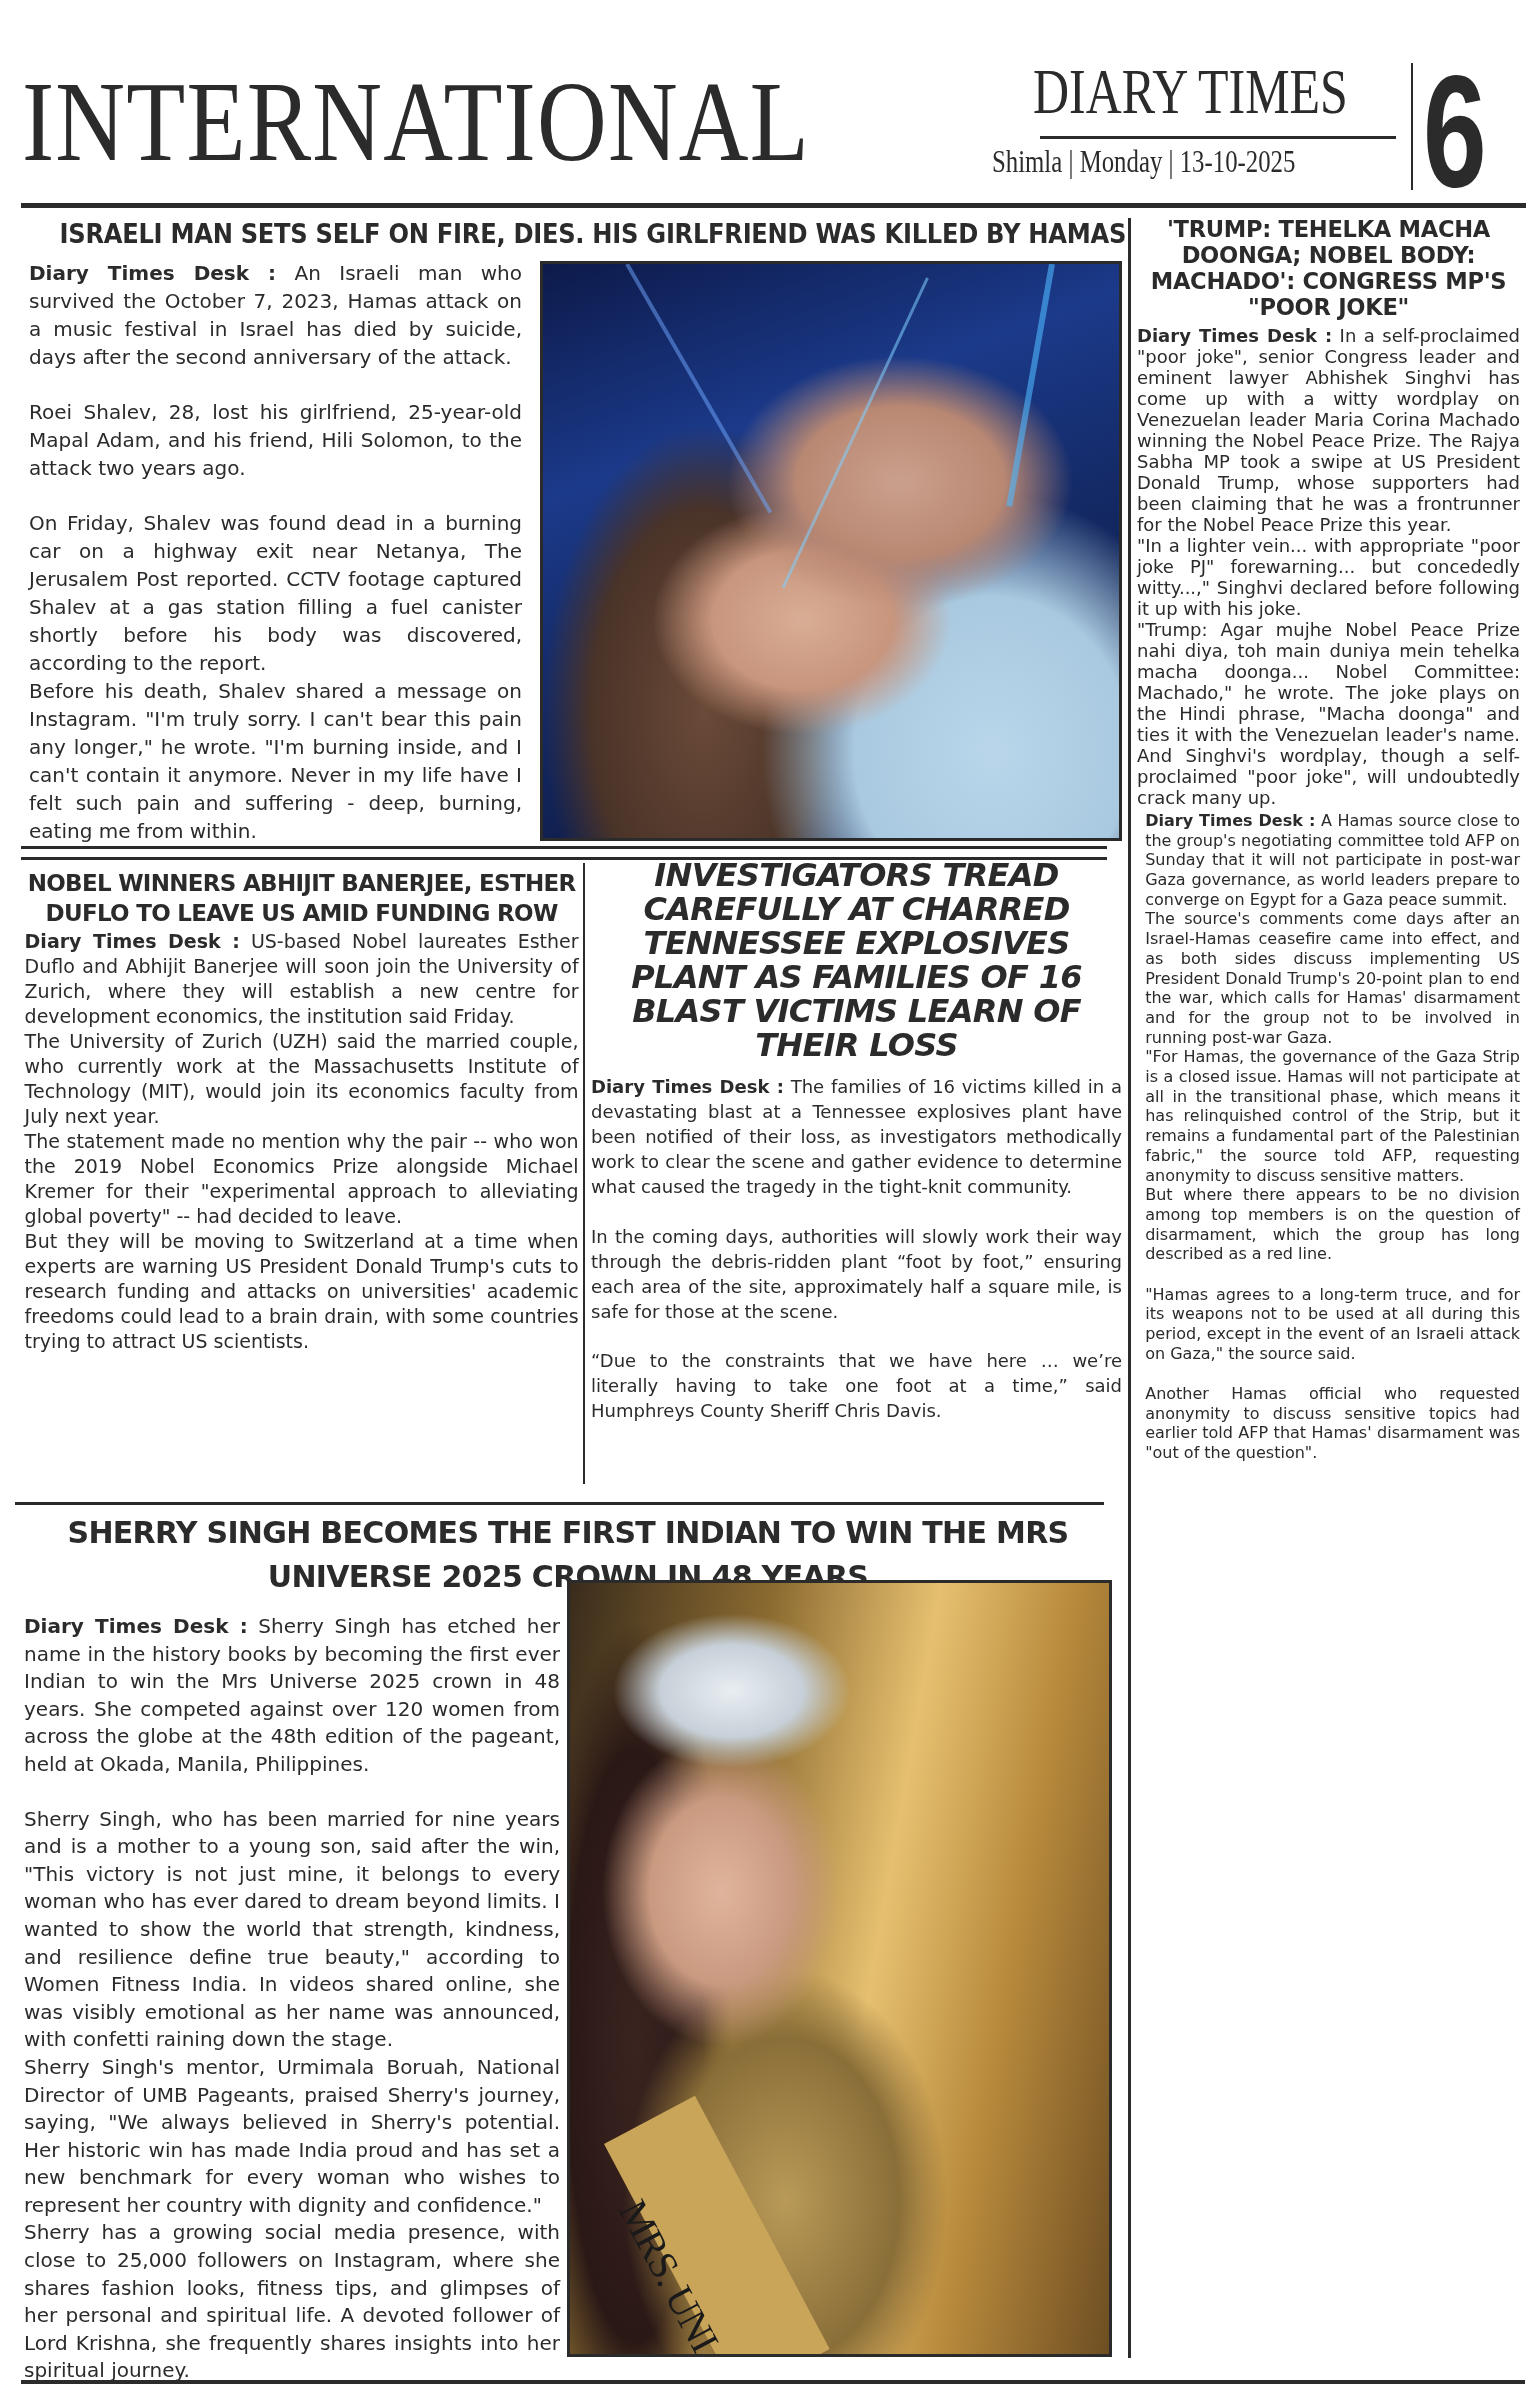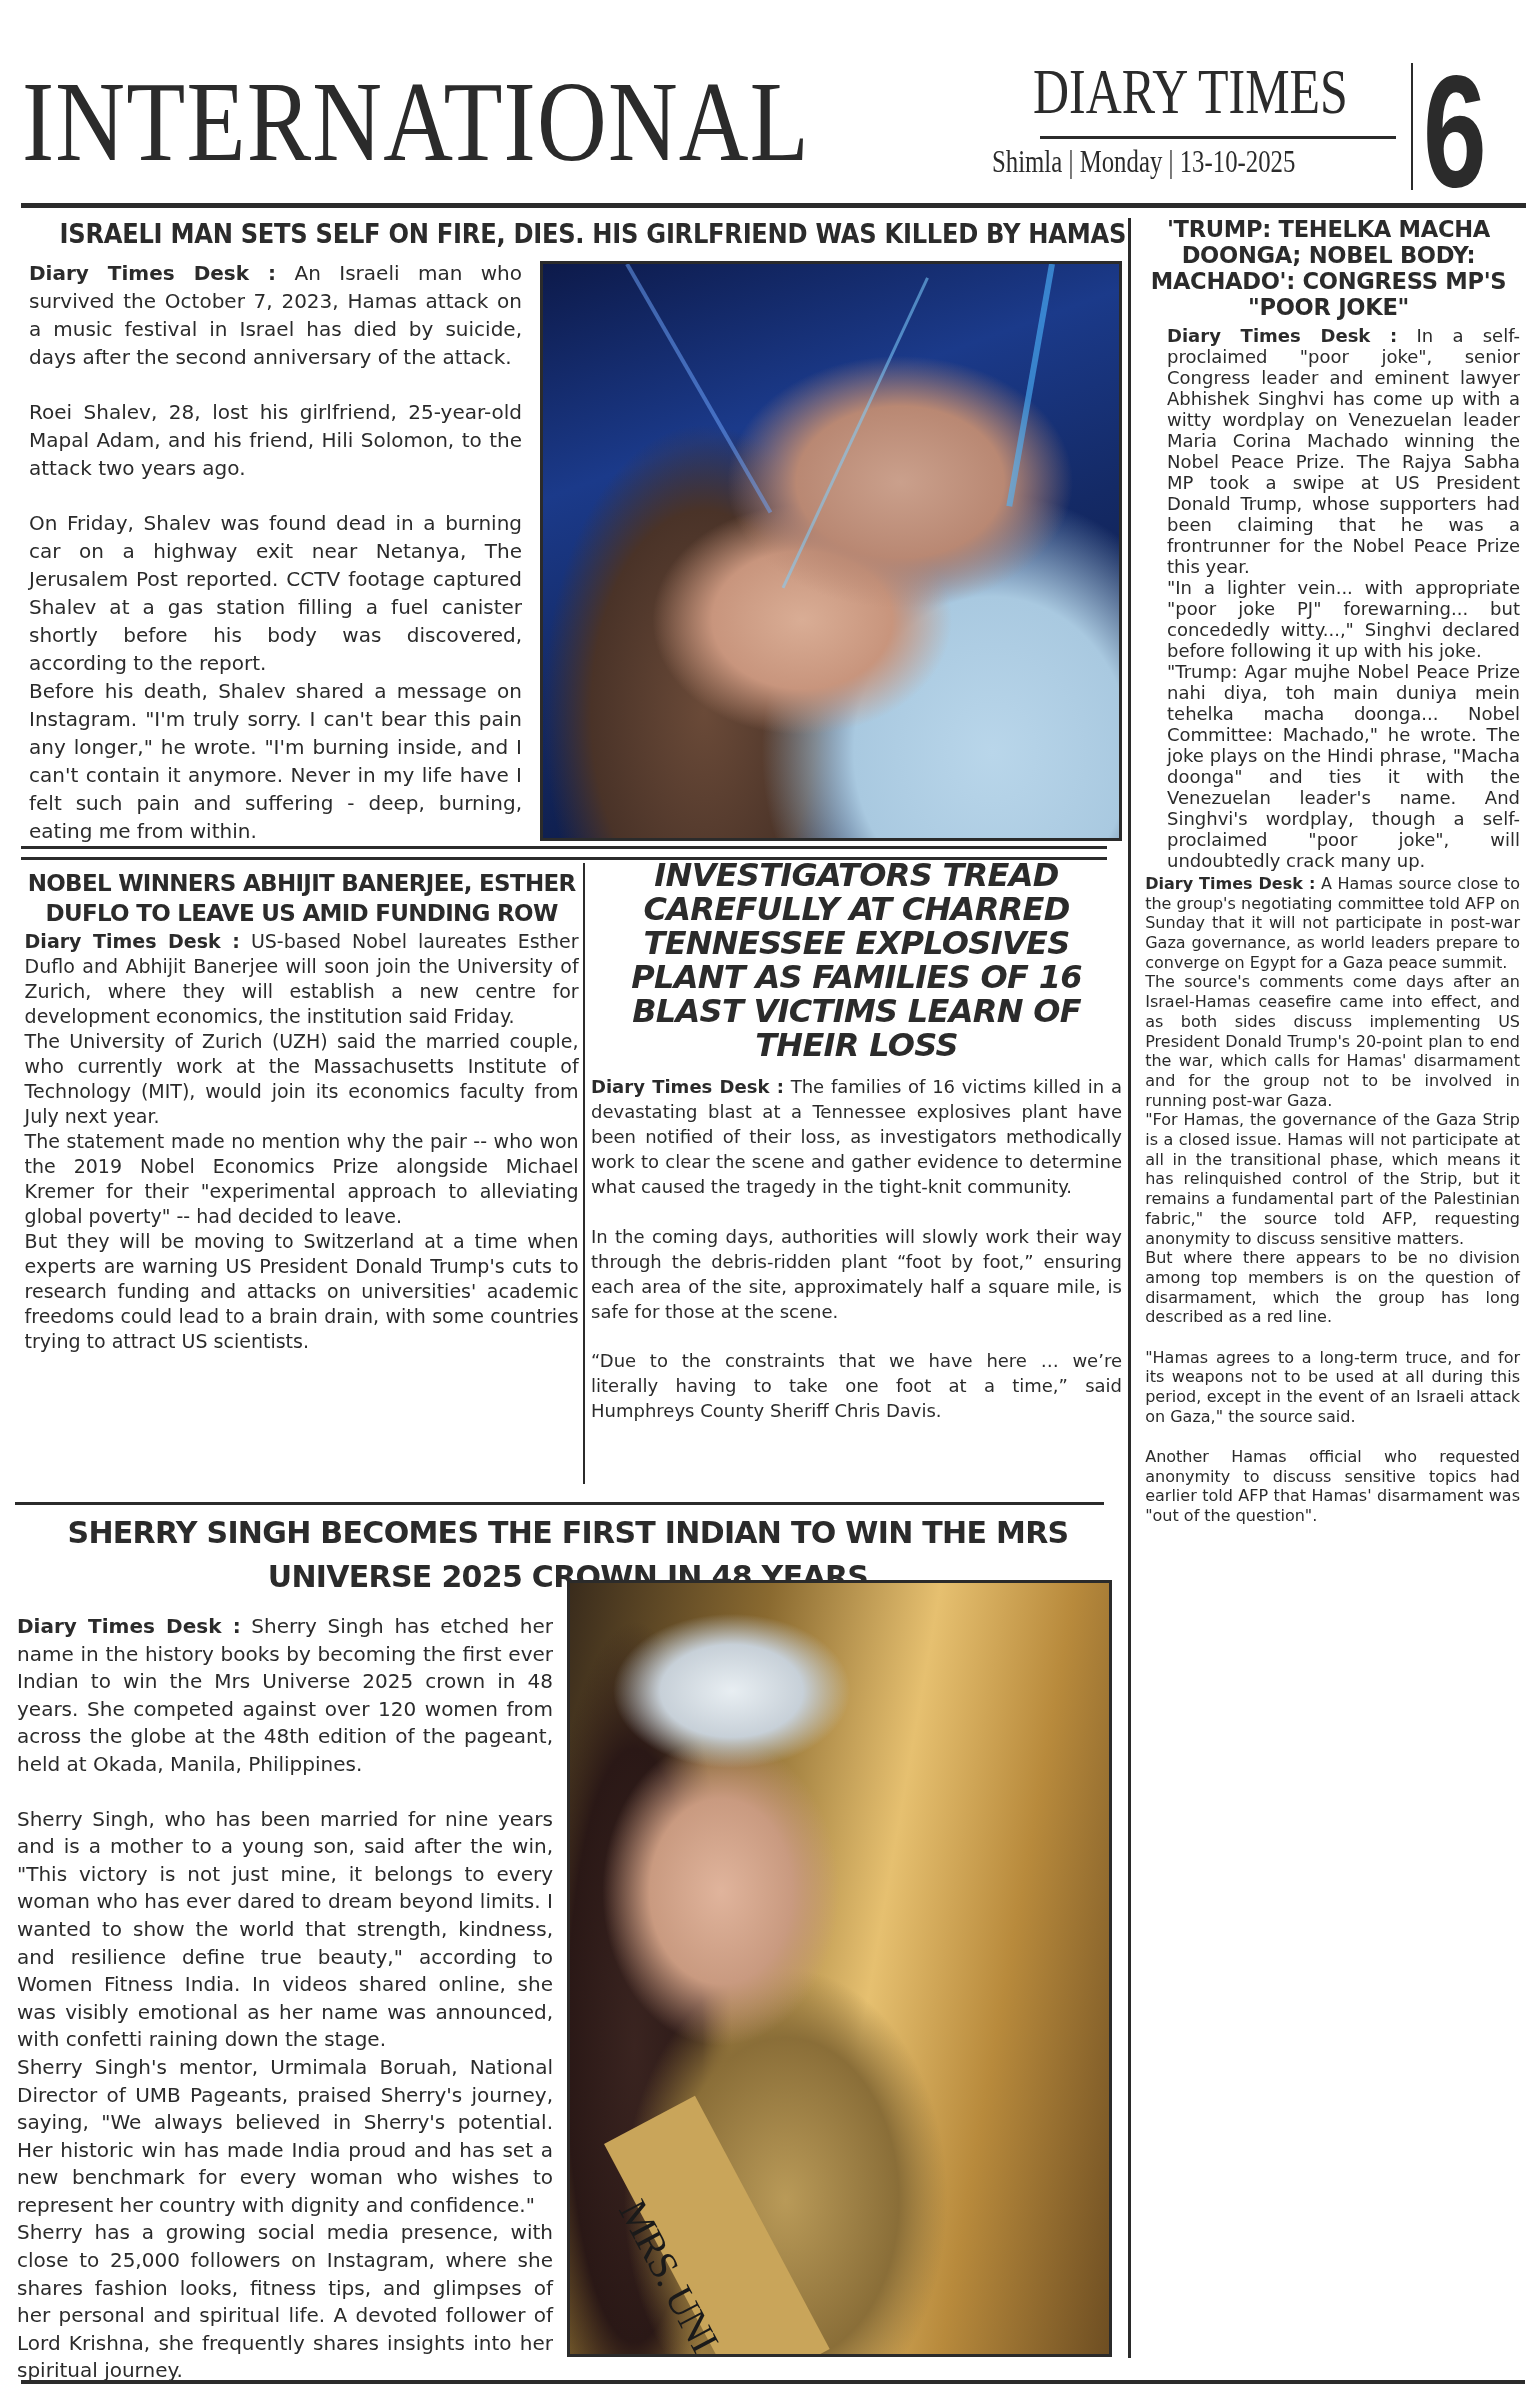--- a/index.html
+++ b/index.html
@@ -29,21 +29,21 @@
   <span>13-10-2025</span>
 </div>
 <div class="rule" style="left:1411px; top:63px; width:2.1px; height:127px;"></div>
 <div class="abs" style="left:1423px; top:56px; font-family:'Liberation Sans', sans-serif; font-weight:bold; font-size:159px; line-height:151px; color:#2b2b2b; transform:scaleX(0.72); transform-origin:left top;">6</div>
 <div class="rule" style="left:20.5px; top:203px; width:1505px; height:4.8px;"></div>
 
 <div class="rule" style="left:1128px; top:218px; width:3.4px; height:2140px;"></div>
 
 <section class="abs" style="left:1137px; top:213px; width:383px;">
   <h2 class="headline" style="margin:0; font-size:22.6px; line-height:26px; padding:2.7px 6.8px 0;">'TRUMP: TEHELKA MACHA DOONGA; NOBEL BODY: MACHADO': CONGRESS MP'S "POOR JOKE"</h2>
-  <div class="body" style="font-size:18px; line-height:21px; margin-top:5.5px;margin-left:30px;">
+  <div class="body" style="font-size:18px; line-height:21px; margin-top:5.5px;">
     <p><span class="byline">Diary Times Desk :</span> <span>In a self-proclaimed "poor joke", senior Congress leader and eminent lawyer Abhishek Singhvi has come up with a witty wordplay on Venezuelan leader Maria Corina Machado winning the Nobel Peace Prize. The Rajya Sabha MP took a swipe at US President Donald Trump, whose supporters had been claiming that he was a frontrunner for the Nobel Peace Prize this year.</span></p>
     <p>"In a lighter vein... with appropriate "poor joke PJ" forewarning... but concededly witty...," Singhvi declared before following it up with his joke.</p>
     <p>"Trump: Agar mujhe Nobel Peace Prize nahi diya, toh main duniya mein tehelka macha doonga... Nobel Committee: Machado," he wrote. The joke plays on the Hindi phrase, "Macha doonga" and ties it with the Venezuelan leader's name. And Singhvi's wordplay, though a self-proclaimed "poor joke", will undoubtedly crack many up.</p>
   </div>
 
   <div class="body" style="font-size:16px; line-height:19.7px; margin-top:2.7px; padding-left:8.2px;">
     <p><span class="byline">Diary Times Desk :</span> <span>A Hamas source close to the group's negotiating committee told AFP on Sunday that it will not participate in post-war Gaza governance, as world leaders prepare to converge on Egypt for a Gaza peace summit.</span></p>
     <p>The source's comments come days after an Israel-Hamas ceasefire came into effect, and as both sides discuss implementing US President Donald Trump's 20-point plan to end the war, which calls for Hamas' disarmament and for the group not to be involved in running post-war Gaza.</p>
     <p>"For Hamas, the governance of the Gaza Strip is a closed issue. Hamas will not participate at all in the transitional phase, which means it has relinquished control of the Strip, but it remains a fundamental part of the Palestinian fabric," the source told AFP, requesting anonymity to discuss sensitive matters.</p>
     <p>But where there appears to be no division among top members is on the question of disarmament, which the group has long described as a red line.</p>
@@ -95,21 +95,21 @@
     <p class="gap" style="margin-top:24.6px;">In the coming days, authorities will slowly work their way through the debris-ridden plant “foot by foot,” ensuring each area of the site, approximately half a square mile, is safe for those at the scene.</p>
     <p class="gap" style="margin-top:24.6px;">“Due to the constraints that we have here … we’re literally having to take one foot at a time,” said Humphreys County Sheriff Chris Davis.</p>
   </div>
 </section>
 
 <div class="rule" style="left:15px; top:1502px; width:1089px; height:3.4px;"></div>
 
 <section class="abs" style="left:20.5px; top:1511px; width:1095px;">
   <h2 class="headline" style="margin:0 auto; width:1013px; font-size:30px; line-height:44px; letter-spacing:-0.7px;">SHERRY SINGH BECOMES THE FIRST INDIAN TO WIN THE MRS UNIVERSE 2025 CROWN IN 48 YEARS</h2>
 </section>
-<div class="abs body" style="left:17px; top:1613px; width:536px; font-size:20px; line-height:27.6px;">
+<div class="abs body" style="left:24px; top:1613px; width:536px; font-size:20px; line-height:27.6px;">
   <p><span class="byline">Diary Times Desk :</span> <span>Sherry Singh has etched her name in the history books by becoming the first ever Indian to win the Mrs Universe 2025 crown in 48 years. She competed against over 120 women from across the globe at the 48th edition of the pageant, held at Okada, Manila, Philippines.</span></p>
   <p class="gap">Sherry Singh, who has been married for nine years and is a mother to a young son, said after the win, "This victory is not just mine, it belongs to every woman who has ever dared to dream beyond limits. I wanted to show the world that strength, kindness, and resilience define true beauty," according to Women Fitness India. In videos shared online, she was visibly emotional as her name was announced, with confetti raining down the stage.</p>
   <p>Sherry Singh's mentor, Urmimala Boruah, National Director of UMB Pageants, praised Sherry's journey, saying, "We always believed in Sherry's potential. Her historic win has made India proud and has set a new benchmark for every woman who wishes to represent her country with dignity and confidence."</p>
   <p>Sherry has a growing social media presence, with close to 25,000 followers on Instagram, where she shares fashion looks, fitness tips, and glimpses of her personal and spiritual life. A devoted follower of Lord Krishna, she frequently shares insights into her spiritual journey.</p>
 </div>
 <div class="photo" style="left:567px; top:1580px; width:545px; height:777px;
             background:
               radial-gradient(ellipse 22% 10% at 30% 14%, #e8eef2 0%, #c7d0d8 60%, rgba(0,0,0,0) 100%),
               radial-gradient(ellipse 22% 20% at 28% 40%, #e0b49c 0%, #c99a80 60%, rgba(0,0,0,0) 100%),
               radial-gradient(ellipse 30% 30% at 40% 80%, #b99a58 0%, #8a6e38 70%, rgba(0,0,0,0) 100%),

